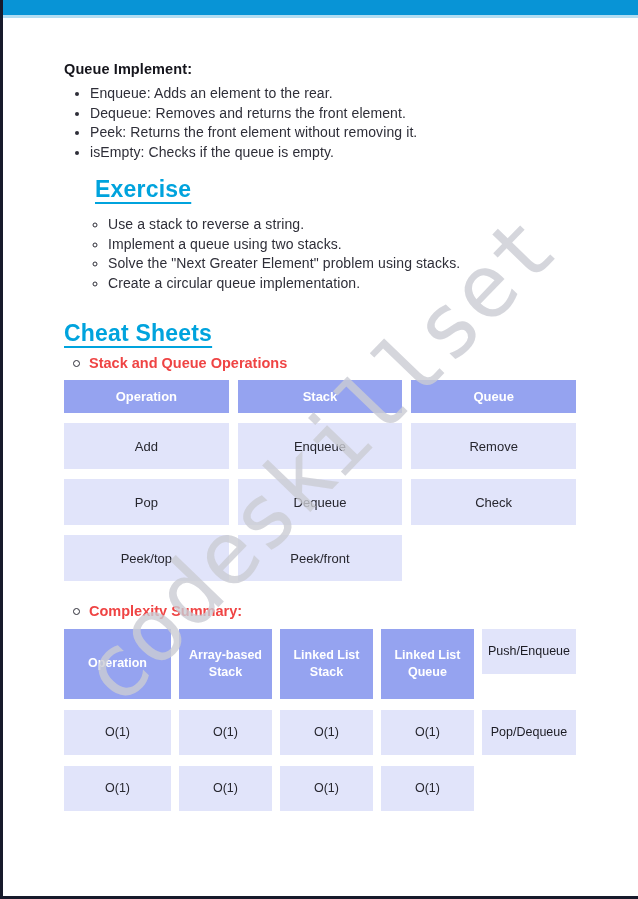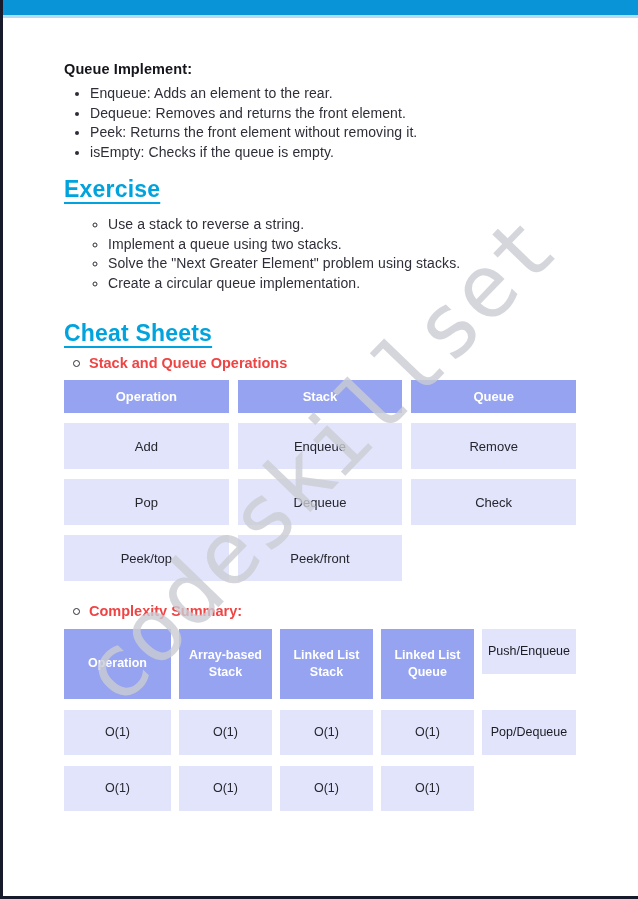--- a/index.html
+++ b/index.html
@@ -48,21 +48,21 @@
   }
 
   h2.section-heading {
     font-size:23px; font-weight:700;
     color:var(--accent,#00a3dd);
     text-decoration:underline;
     text-decoration-thickness:2px;
     text-underline-offset:5px;
     margin:0; letter-spacing:.2px;
   }
-  h2.exercise-heading { margin-top:14px; }
+  h2.exercise-heading { margin-top:14px;margin-left:31px; }
   h2.cheatsheets-heading { margin-top:27px; }
 
   .sub-label {
     display:flex; align-items:center;
     margin:8px 0 0 9px;
     font-size:14.5px; font-weight:700; color:#ef4444;
   }
   .sub-label .circle-bullet {
     width:5px; height:5px; border:1.5px solid #2e2e38; border-radius:50%;
     margin-right:9px; flex:0 0 auto;

